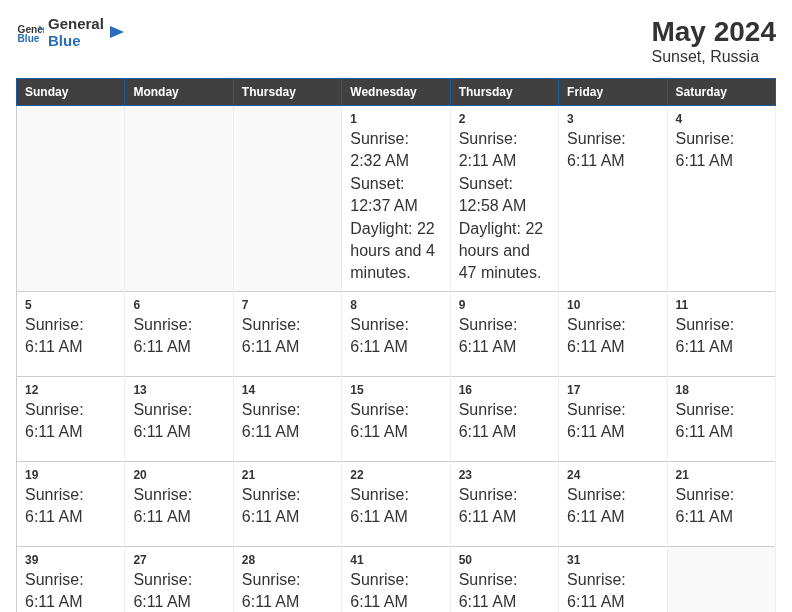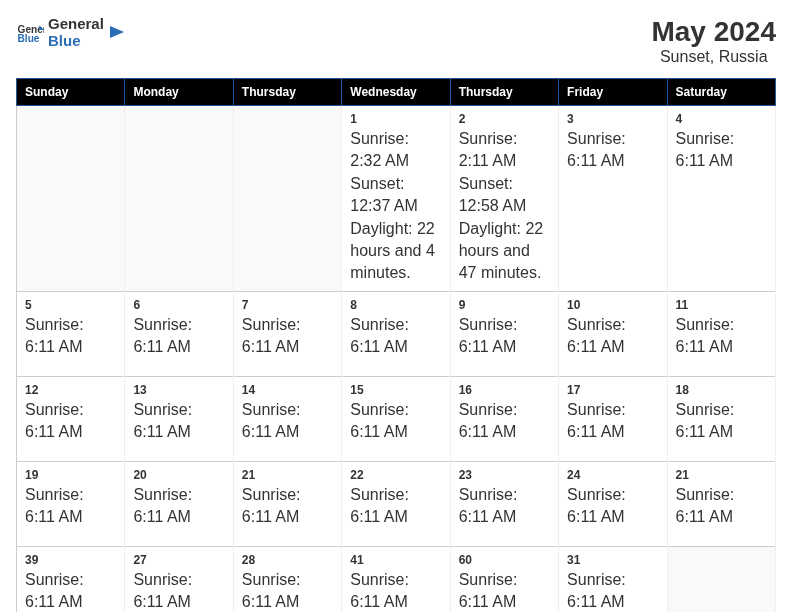--- a/index.html
+++ b/index.html
@@ -19,38 +19,38 @@
     .logo {
       display: flex;
       align-items: center;
       gap: 4px;
     }
     .logo-icon {
       width: 28px;
       height: 28px;
     }
     .title-block {
-      text-align: center;
+      text-align: left;
     }
     .title-month {
       font-size: 28px;
       font-weight: bold;
       color: #333;
     }
     .title-location {
       font-size: 16px;
       color: #333;
     }
     .calendar {
       width: 100%;
       border-collapse: collapse;
       border: 1px solid #ccc;
     }
     .calendar thead tr th {
-      background: #000000;
+      background: #404040;
       color: #fff;
       font-size: 12px;
       font-weight: bold;
       padding: 6px 8px;
       text-align: left;
       border: 1px solid #1a5a9a;
     }
     .calendar tbody tr {
       border-bottom: 1px solid #ccc;
     }
@@ -242,21 +242,21 @@
         </td>
         <td>
           <span class="day-num">28</span>
           <div class="day-info">Sunrise: 6:11 AM</div>
         </td>
         <td>
           <span class="day-num">41</span>
           <div class="day-info">Sunrise: 6:11 AM</div>
         </td>
         <td>
-          <span class="day-num">60</span>
+          <span class="day-num">50</span>
           <div class="day-info">Sunrise: 6:11 AM</div>
         </td>
         <td>
           <span class="day-num">31</span>
           <div class="day-info">Sunrise: 6:11 AM</div>
         </td>
         <td class="empty"></td>
       </tr>
     </tbody>
 </table>

